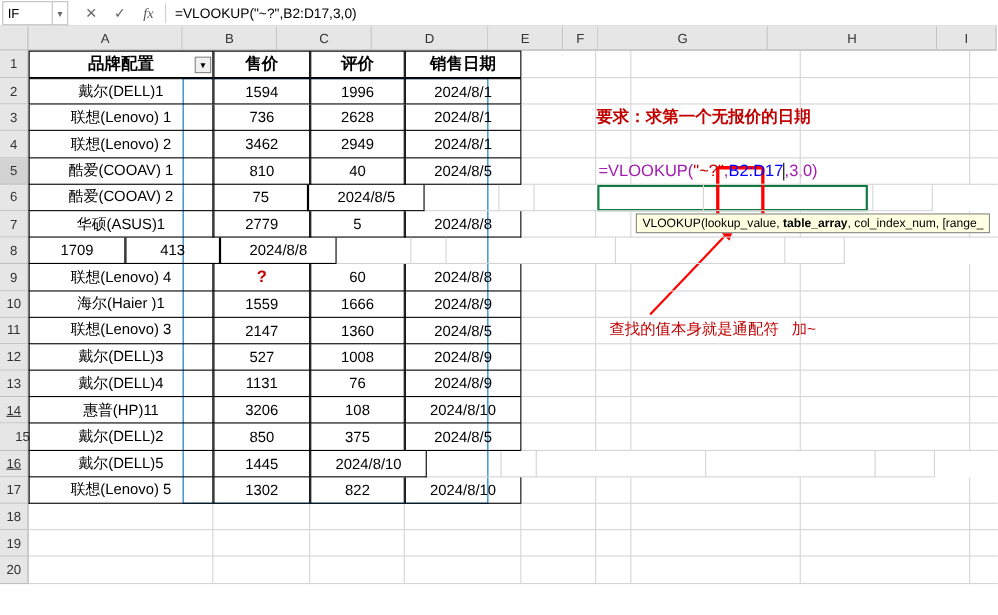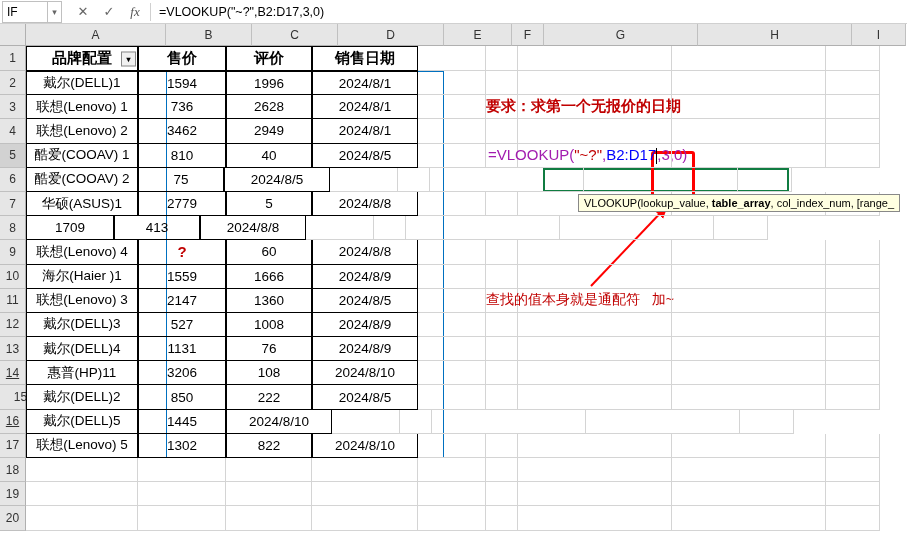--- a/index.html
+++ b/index.html
@@ -19,21 +19,21 @@
   .col-h { background: #e6e6e6; border-right: 1px solid #c0c0c0; border-bottom: 1px solid #b0b0b0; display: flex; align-items: center; justify-content: center; font-size: 12px; color: #333; }
   .row-headers { display: flex; flex-direction: column; }
   .row-h { width: 26px; background: #e6e6e6; border-right: 1px solid #b0b0b0; border-bottom: 1px solid #c0c0c0; display: flex; align-items: center; justify-content: center; font-size: 12px; color: #333; }
   .row-h.active { background: #d2d2d2; }
   
   .cells { position: relative; }
   .cell-row { display: flex; }
   .cell { border-right: 1px solid #d4d4d4; border-bottom: 1px solid #d4d4d4; display: flex; align-items: center; justify-content: center; font-size: 13.5px; color: #000; overflow: visible; white-space: nowrap; position: relative; }
   
   
-  .cA { width: 112px; }
+  .cA { width: 168px; }
   .cB { width: 88px; }
   .cC { width: 86px; }
   .cD { width: 106px; }
   .cE { width: 68px; }
   .cF { width: 32px; }
   .cG { width: 154px; }
   .cH { width: 154px; }
   .cI { width: 54px; }
   .rH { height: 24.2px; }
   .rH1 { height: 25px; }
@@ -252,21 +252,21 @@
           <div class="cell cH rH"></div>
           <div class="cell cI rH"></div>
         </div>
         <div class="cell-row">
           <div class="cell cA rH bL bR bB">联想(Lenovo)  3</div>
           <div class="cell cB rH bL bR bB">2147</div>
           <div class="cell cC rH bL bR bB">1360</div>
           <div class="cell cD rH bL bR bB">2024/8/5</div>
           <div class="cell cE rH"></div>
           <div class="cell cF rH note-text" style="overflow: visible;">
-            <span style="position: absolute; left: 0px;">查找的值本身就是通配符&nbsp;&nbsp;&nbsp;加~</span>
+            <span style="position: absolute; left: 12px;">查找的值本身就是通配符&nbsp;&nbsp;&nbsp;加~</span>
           </div>
           <div class="cell cG rH"></div>
           <div class="cell cH rH"></div>
           <div class="cell cI rH"></div>
         </div>
         <div class="cell-row">
           <div class="cell cA rH bL bR bB">戴尔(DELL)3</div>
           <div class="cell cB rH bL bR bB">527</div>
           <div class="cell cC rH bL bR bB">1008</div>
           <div class="cell cD rH bL bR bB">2024/8/9</div>
@@ -294,21 +294,21 @@
           <div class="cell cD rH bL bR bB">2024/8/10</div>
           <div class="cell cE rH"></div>
           <div class="cell cF rH"></div>
           <div class="cell cG rH"></div>
           <div class="cell cH rH"></div>
           <div class="cell cI rH"></div>
         </div>
         <div class="cell-row">
           <div class="cell cA rH bL bR bB">戴尔(DELL)2</div>
           <div class="cell cB rH bL bR bB">850</div>
-          <div class="cell cC rH bL bR bB">222</div>
+          <div class="cell cC rH bL bR bB">375</div>
           <div class="cell cD rH bL bR bB">2024/8/5</div>
           <div class="cell cE rH"></div>
           <div class="cell cF rH"></div>
           <div class="cell cG rH"></div>
           <div class="cell cH rH"></div>
           <div class="cell cI rH"></div>
         </div>
         <div class="cell-row">
           <div class="cell cA rH bL bR bB">戴尔(DELL)5</div>
           <div class="cell cB rH bL bR bB">1445</div>

